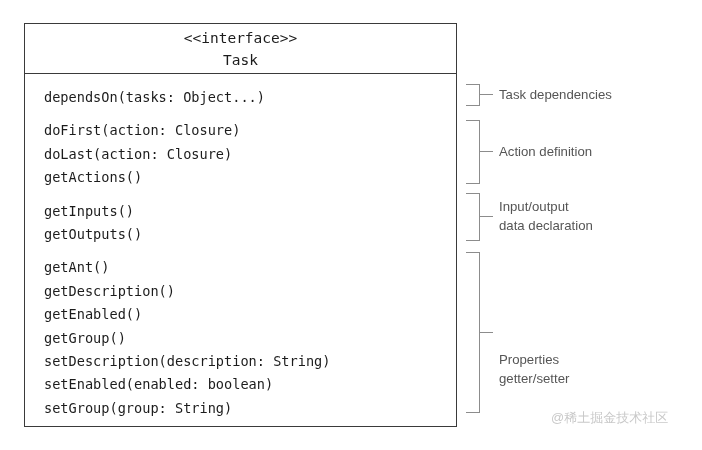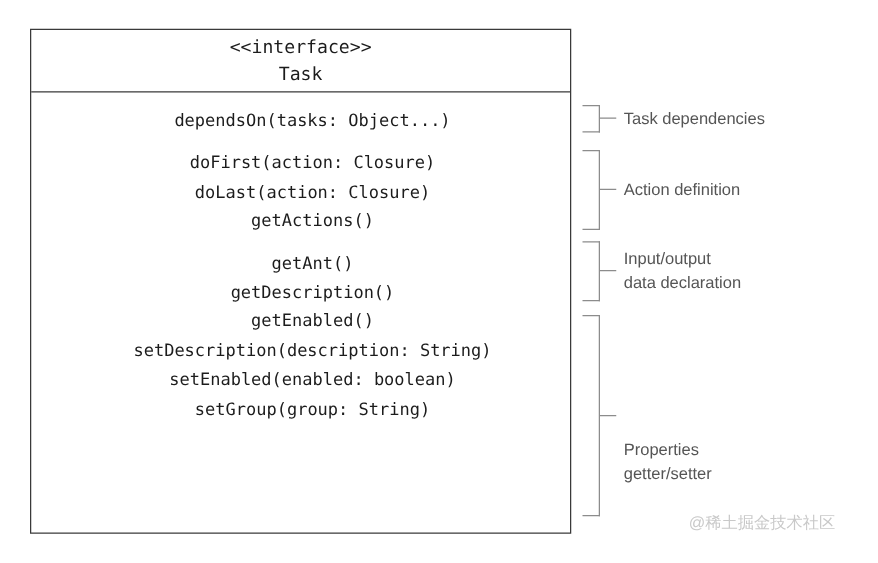--- a/index.html
+++ b/index.html
@@ -50,21 +50,20 @@
     font-family: "DejaVu Sans Mono", "Liberation Mono", monospace;
     font-size: 14.5px;
     line-height: 22px;
     color: #1c1c1c;
     letter-spacing: 0px;
     white-space: pre;
   }
 
   .uml-members {
     padding: 12px 0 0 19px;
-    text-align: center;
   }
   .member-group {
     margin-bottom: 10px;
   }
   .member-group:last-child {
     margin-bottom: 0;
   }
   .member {
     font-family: "DejaVu Sans Mono", "Liberation Mono", monospace;
     font-size: 13.6px;
@@ -131,25 +130,30 @@
       <div class="member-group">
         <div class="member">dependsOn(tasks: Object...)</div>
       </div>
 
       <div class="member-group">
         <div class="member">doFirst(action: Closure)</div>
         <div class="member">doLast(action: Closure)</div>
         <div class="member">getActions()</div>
       </div>
 
+      <div class="member-group">
+        <div class="member">getInputs()</div>
+        <div class="member">getOutputs()</div>
+      </div>
 
       <div class="member-group">
         <div class="member">getAnt()</div>
         <div class="member">getDescription()</div>
         <div class="member">getEnabled()</div>
+        <div class="member">getGroup()</div>
         <div class="member">setDescription(description: String)</div>
         <div class="member">setEnabled(enabled: boolean)</div>
         <div class="member">setGroup(group: String)</div>
       </div>
 
     </div>
   </div>
 
   <div class="annotation" style="left:466px; top:120px; width:220px; height:64px;">
     <div class="bracket" style="height:64px;"></div>

